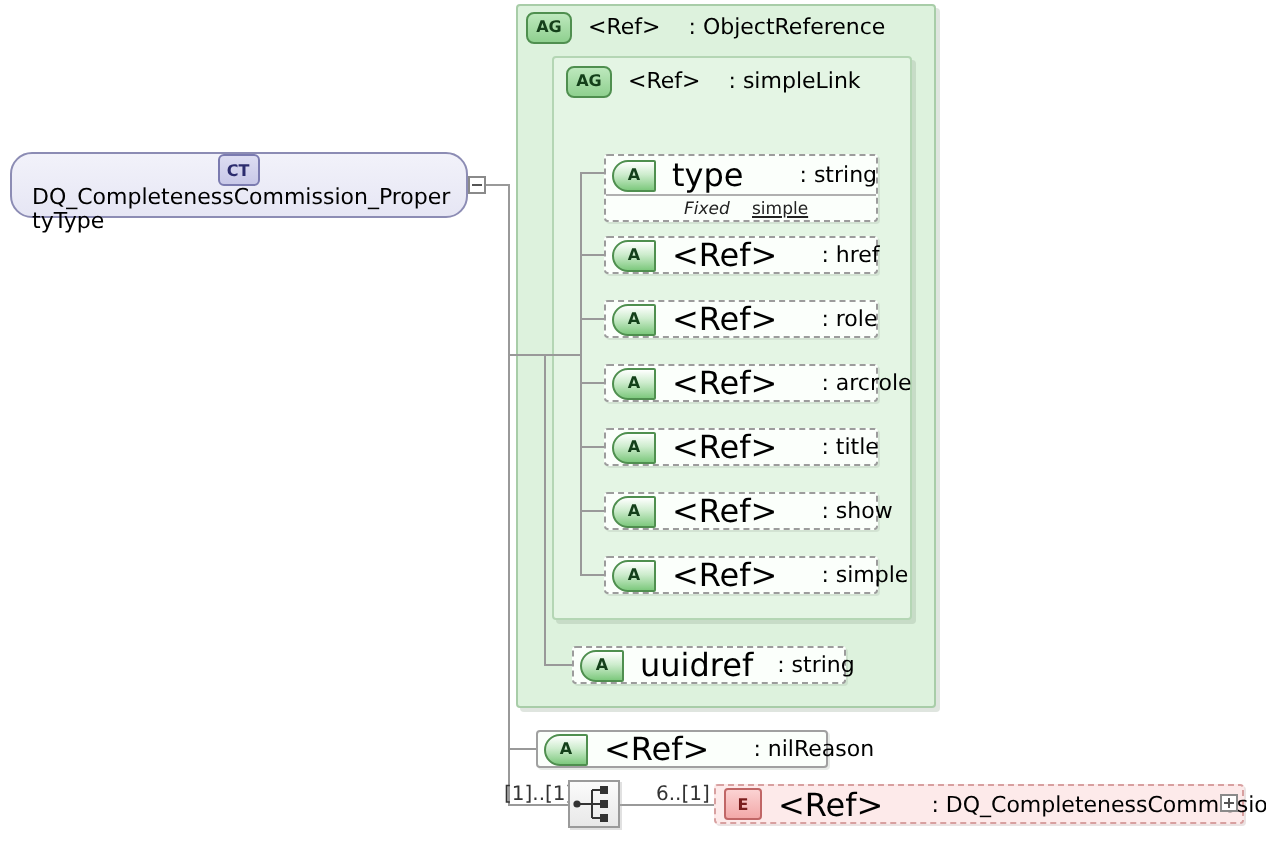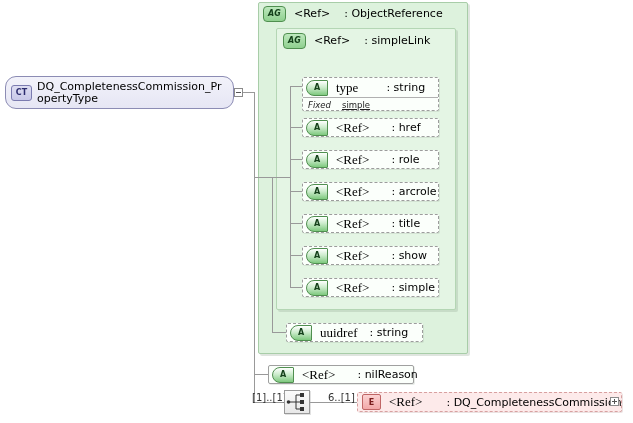--- a/index.html
+++ b/index.html
@@ -30,20 +30,21 @@
     background: #ffffff;
   }
 
   
   .ct-box {
     border: 1px solid #8c8cb4;
     border-radius: 11px;
     background: linear-gradient(to bottom, #f2f2fa 0%, #e6e6f4 100%);
     padding: 0 6px 0 5px;
     align-items: center;
+    flex-direction: column;
   }
   .ct-label {
     font-size: 11px;
     line-height: 12px;
     color: #000;
     padding-left: 5px;
     white-space: normal;
     word-break: break-all;
   }
   .badge-ct {
@@ -80,21 +81,21 @@
   }
   .badge-ag {
     flex: 0 0 auto;
     width: 21px; height: 14px;
     border: 1px solid #4f8f4f;
     border-radius: 4px;
     background: linear-gradient(to bottom, #bde8bd 0%, #8fd08f 100%);
     color: #14401a;
     font-size: 8px;
     font-weight: bold;
-    display: flex; align-items: center; justify-content: center; font-style: italic;
+    display: flex; align-items: center; justify-content: center;
   }
   .ag-ref { padding-left: 8px; font-size: 11px; }
   .ag-type { padding-left: 14px; font-size: 11px; text-align: right; }
 
   
   .attr {
     position: absolute;
     box-sizing: border-box;
     height: 19px;
     display: flex;
@@ -113,40 +114,41 @@
     border-top-left-radius: 8px;
     border-bottom-left-radius: 8px;
     border-top-right-radius: 1px;
     border-bottom-right-radius: 1px;
     background: linear-gradient(to bottom, #ffffff 0%, #cdeccd 45%, #7ec97e 100%);
     color: #14401a;
     font-size: 8px;
     font-weight: bold;
     display: flex; align-items: center; justify-content: center;
   }
-  .attr-name { padding-left: 8px; font-size: 13px; white-space: nowrap; font-family: Liberation Serif, serif; }
+  .attr-name { padding-left: 8px; font-size: 16px; white-space: nowrap; }
   .attr-type { font-size: 11px; white-space: nowrap; }
 
   
   .attr-facet {
     position: absolute;
     box-sizing: border-box;
     background: #fbfffb;
     border: 1px dashed #9c9c9c;
     border-radius: 2px;
     box-shadow: 1px 1px 0 rgba(160,175,160,0.25);
   }
   .attr-facet .fhead {
     height: 19px;
     display: flex; align-items: center;
     padding-left: 3px;
     border-bottom: 1px solid #b0b0b0;
   }
   .facet-rows {
     padding: 2px 4px 2px 5px;
+    margin-left: 34px;
   }
   .facet-row {
     display: flex;
     height: 10px;
     line-height: 10px;
     font-size: 8.5px;
   }
   .facet-key {
     width: 34px;
     font-style: italic;

